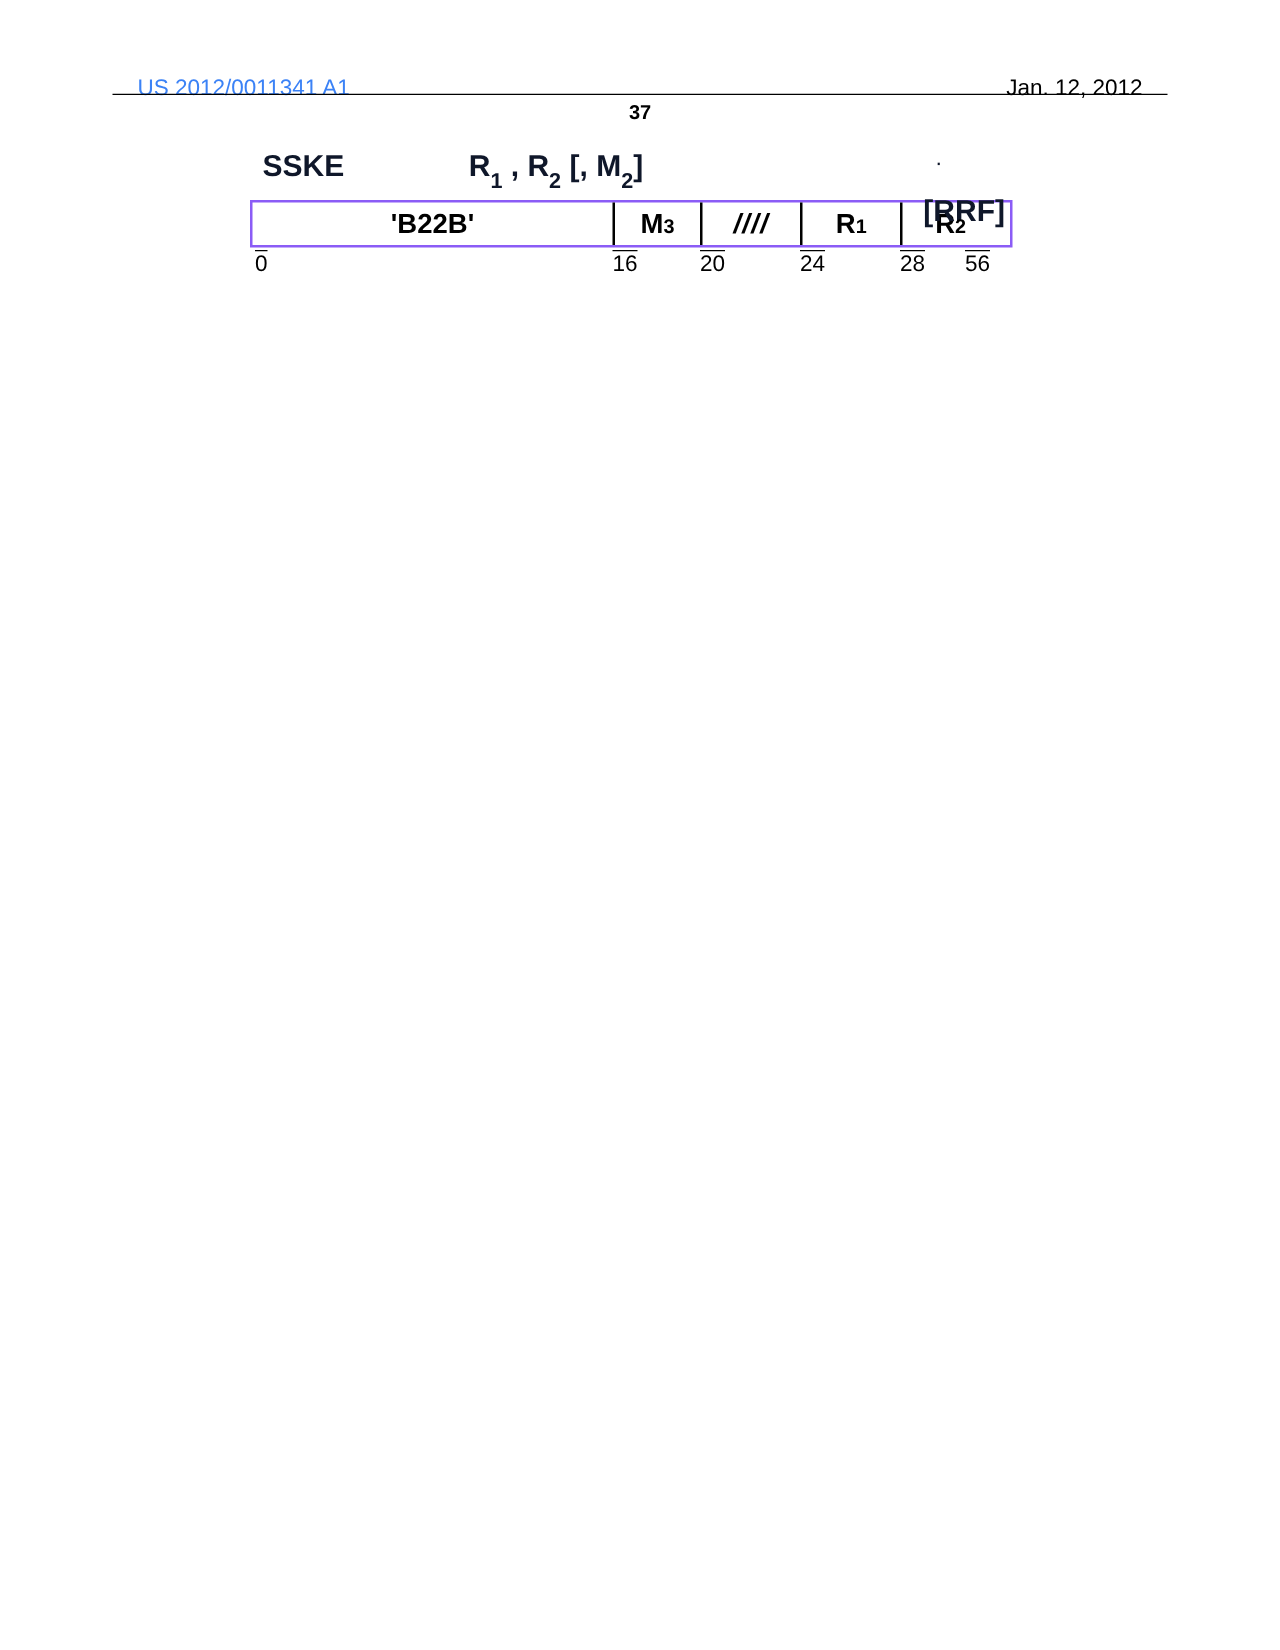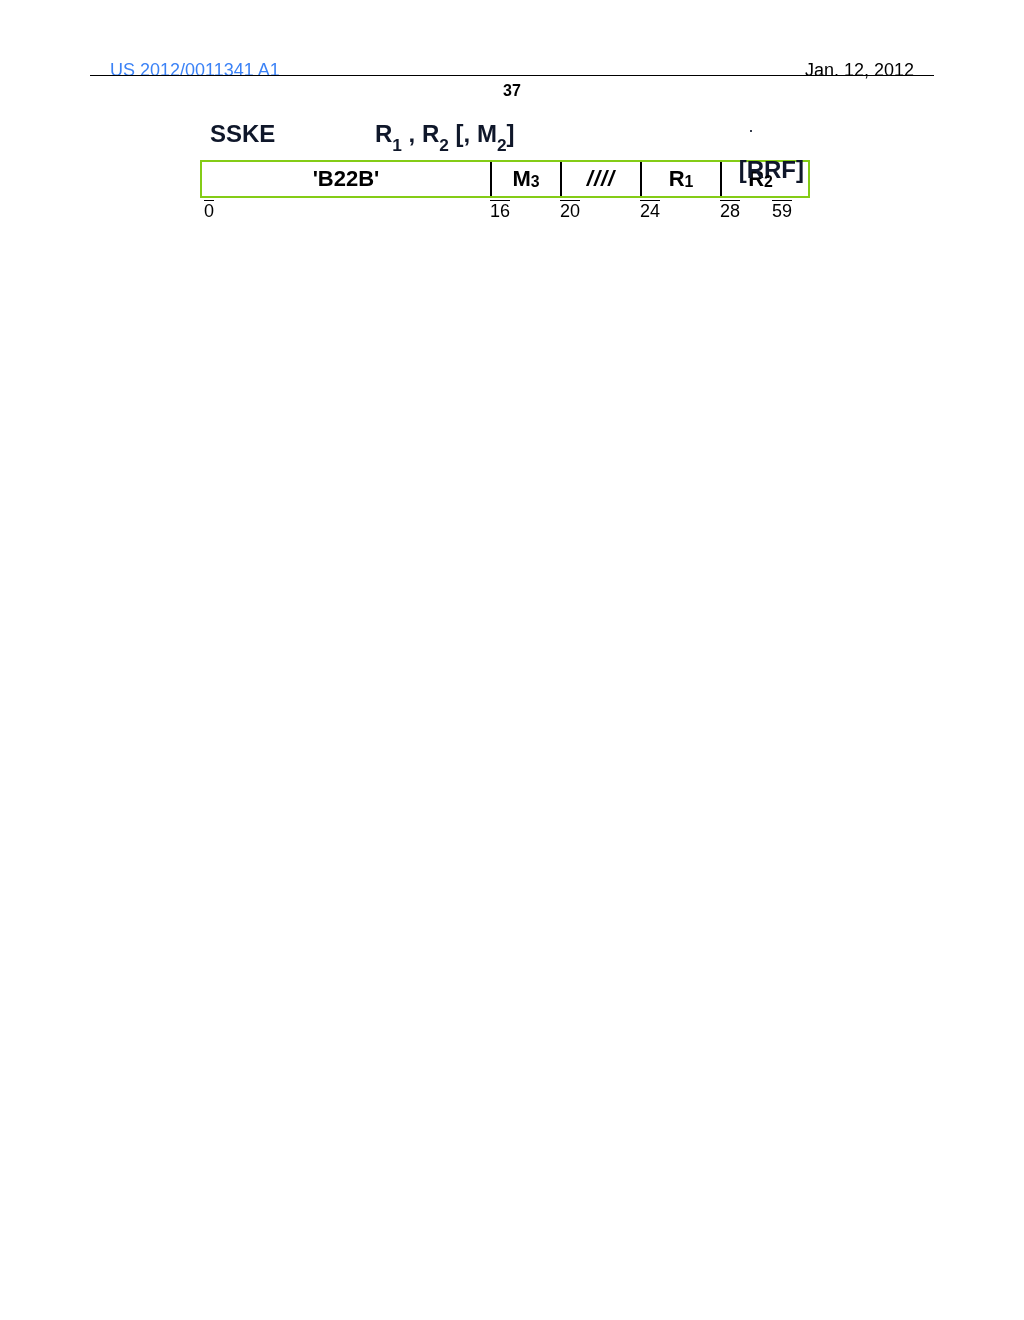--- a/index.html
+++ b/index.html
@@ -81,21 +81,21 @@
       font-weight: normal;
     }
     .sub {
       font-size: 0.72em;
       vertical-align: sub;
       position: relative;
       top: 3px;
     }
     .fields-table {
       display: flex;
-      border: 2px solid #84cc16;
+      border: 2px solid #8b5cf6;
       height: 38px;
       font-size: 22px;
       font-weight: bold;
       color: #000;
     }
     .field {
       border-right: 2px solid #000;
       display: flex;
       align-items: center;
       justify-content: center;
@@ -157,16 +157,16 @@
     <div class="field field-r1">R<span class="sub">1</span></div>
     <div class="field field-r2">R<span class="sub">2</span></div>
   </div>
 
   <div class="bit-row">
     <span class="bit-0">0</span>
     <span class="bit-16">16</span>
     <span class="bit-20">20</span>
     <span class="bit-24">24</span>
     <span class="bit-28">28</span>
-    <span class="bit-31">59</span>
+    <span class="bit-31">56</span>
   </div>
 
 </div>
 
 </body></html>

